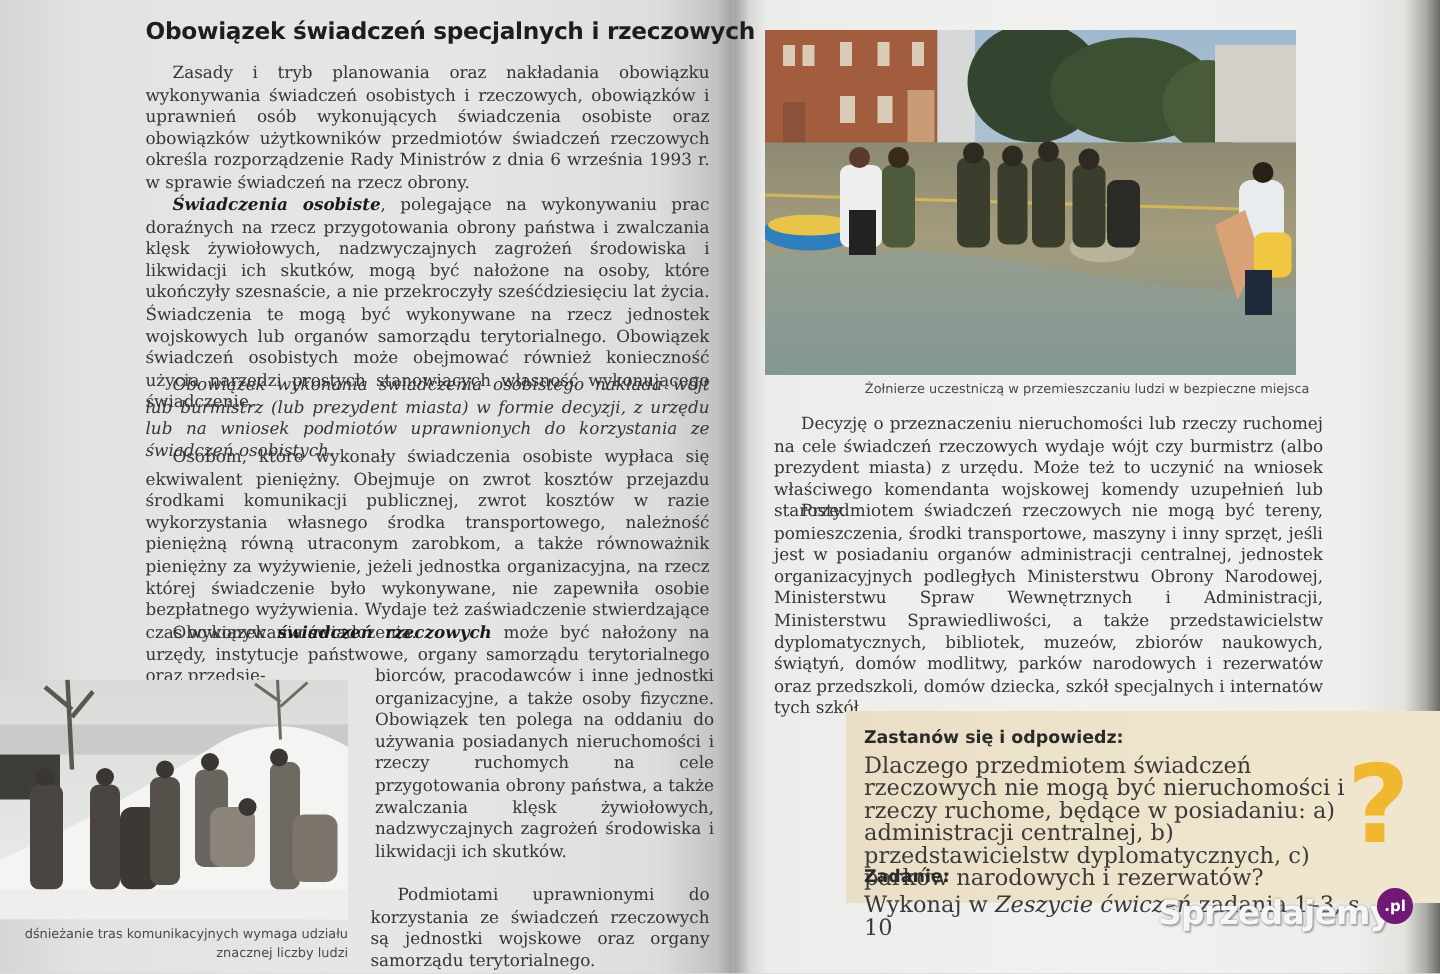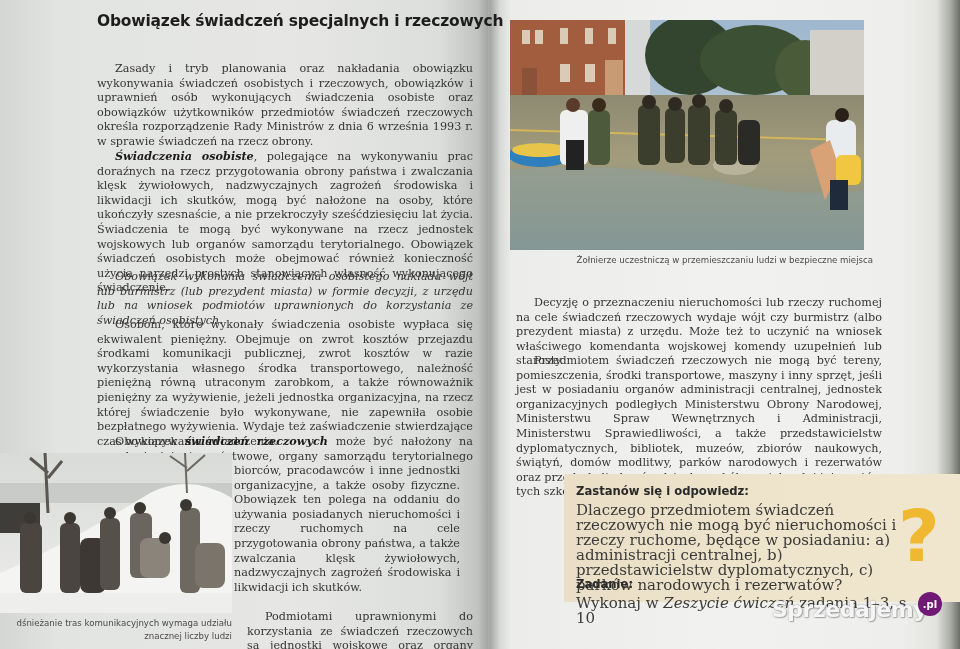--- a/index.html
+++ b/index.html
@@ -22,21 +22,21 @@
     position:absolute; left:478px; top:0; width:22px; height:649px;
     background:linear-gradient(90deg,rgba(0,0,0,0) 0%,rgba(0,0,0,0.12) 45%,rgba(0,0,0,0.18) 55%,rgba(0,0,0,0) 100%);
   }
   .title {
     position:absolute; left:97px; top:12px;
     font-family:"DejaVu Sans", sans-serif; font-size:15.5px; font-weight:bold;
     color:#1d1d1d; letter-spacing:-0.2px;
   }
   .para {
     position:absolute; font-size:11.2px; line-height:14.6px; color:#353535;
-    text-align:justify; text-align-last:left;margin-top:20px;
+    text-align:justify; text-align-last:left;
   }
   .para p { margin:0; text-indent:18px; }
   b i, .bi { font-weight:bold; font-style:italic; color:#1a1a1a; }
   .photo {
     position:absolute; overflow:hidden;
   }
   .photo-flood {
     left:510px; top:20px; width:354px; height:230px;
     background:
       linear-gradient(180deg, rgba(0,0,0,0) 0%, rgba(0,0,0,0) 100%);
@@ -95,21 +95,21 @@
 </div>
 
 <div class="para" style="left:97px; top:298px; width:376px;">
   <p>Osobom, które wykonały świadczenia osobiste wypłaca się ekwiwalent pieniężny. Obejmuje on zwrot kosztów przejazdu środkami komunikacji publicznej, zwrot kosztów w razie wykorzystania własnego środka transportowego, należność pieniężną równą utraconym zarobkom, a także równoważnik pieniężny za wyżywienie, jeżeli jednostka organizacyjna, na rzecz której świadczenie było wykonywane, nie zapewniła osobie bezpłatnego wyżywienia. Wydaje też zaświadczenie stwierdzające czas wykonywania świadczenia.</p>
 </div>
 
 <div class="para" style="left:97px; top:414px; width:376px;">
   <p><span>Obowiązek </span><span class="bi">świadczeń rzeczowych</span><span> może być nałożony na urzędy, instytucje państwowe, organy samorządu terytorialnego oraz przedsię-</span></p>
 </div>
 
-<div class="para" style="left:234px; top:444px; width:226px;">
+<div class="para" style="left:250px; top:444px; width:226px;">
   <p style="text-indent:0">biorców, pracodawców i inne jednostki organizacyjne, a także osoby fizyczne. Obowiązek ten polega na oddaniu do używania posiadanych nieruchomości i rzeczy ruchomych na cele przygotowania obrony państwa, a także zwalczania klęsk żywiołowych, nadzwyczajnych zagrożeń środowiska i likwidacji ich skutków.</p>
 </div>
 
 <div class="para" style="left:247px; top:590px; width:226px;">
   <p>Podmiotami uprawnionymi do korzystania ze świadczeń rzeczowych są jednostki wojskowe oraz organy samorządu terytorialnego.</p>
 </div>
 
 <div class="photo" style="left:0; top:453px; width:232px; height:160px;">
   <svg width="232" height="160" viewBox="0 0 232 160">
     <defs>

